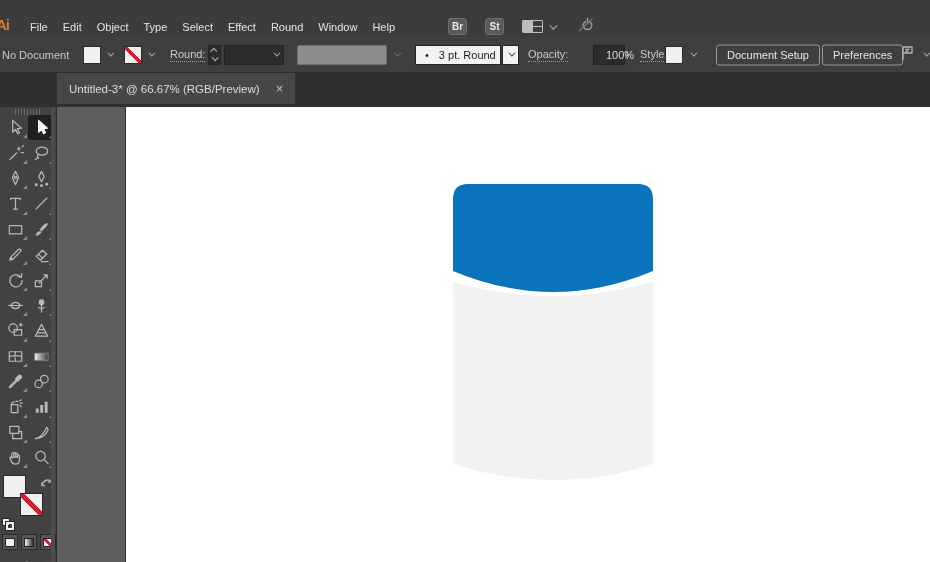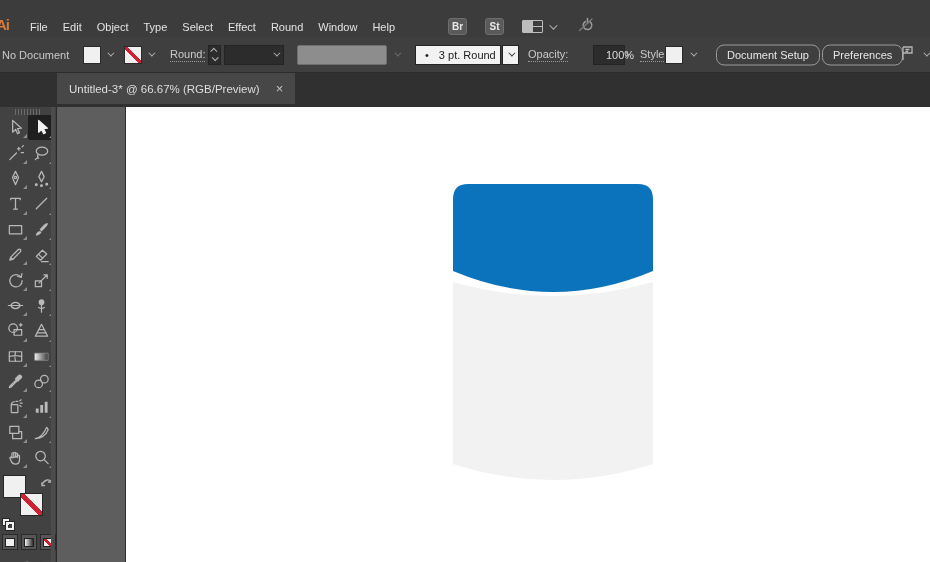--- a/index.html
+++ b/index.html
@@ -36,21 +36,21 @@
   .chvbox { width:14px; height:18px; display:flex; align-items:center; justify-content:center; }
   .stepper { width:13px; height:20px; background:#2c2c2c; border:1px solid #242424;
     display:flex; flex-direction:column; align-items:center; justify-content:center; gap:3px; }
   .stepper .chv { transform:rotate(225deg) translateY(-1px); }
   .stepper .chv.dn { transform:rotate(45deg) translateY(-1px); }
   .darkfield { height:20px; background:#2c2c2c; border:1px solid #242424; display:flex;
     align-items:center; font-size:11px; color:#dcdcdc; }
   .disabledfield { height:20px; background:#8d8d8d; border:1px solid #6f6f6f; border-radius:2px; }
   .whitefield { height:20px; background:#f2f2f2; border:1px solid #242424; display:flex;
     align-items:center; font-size:11px; color:#1c1c1c; }
-  .btn { height:21px; background:transparent; border:1px solid #9b9b9b; border-radius:8px;
+  .btn { height:21px; background:transparent; border:1px solid #9b9b9b; border-radius:3px;
     color:#e6e6e6; font-size:11px; font-family:"Liberation Sans",sans-serif; padding:0 10px; }
 
   
   .tabbar { position:relative; height:34px; background:#303030; }
   .tab { position:absolute; left:57px; top:0; height:31px; background:#474747;
     display:flex; align-items:center; padding:0 12px; }
   .tab-title { font-size:11.5px; color:#dedede; white-space:nowrap; }
   .tab-close { margin-left:16px; font-size:13px; color:#c4c4c4; line-height:1; }
 
   

